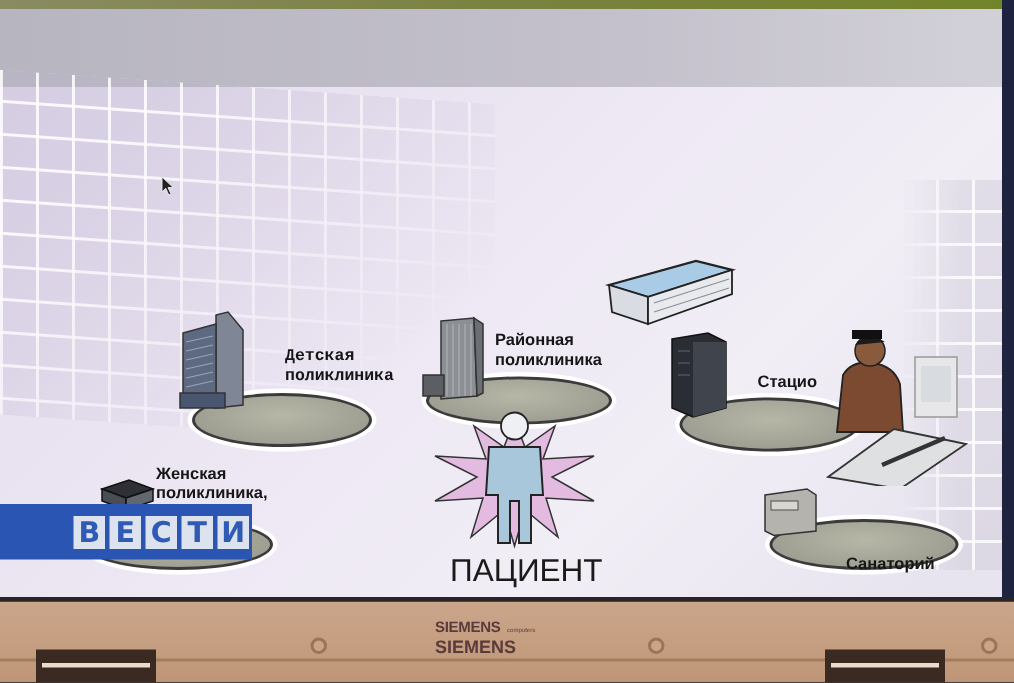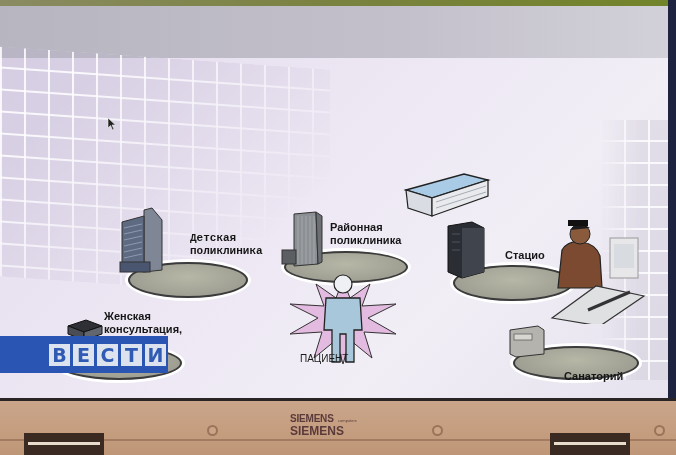--- a/index.html
+++ b/index.html
@@ -55,21 +55,21 @@
       border: 2px solid #3b3b3b;
       box-shadow: 0 0 0 3px #fff;
     }
     .label {
       position: absolute; font-weight: bold; font-size: 11px; line-height: 13px;
       color: #161616; text-align: left; font-family: "Liberation Sans", sans-serif;
     }
     .icon { position: absolute; }
 
     .patient-label {
-      position: absolute; left: 300px; top: 353px; font-size: 10px; color: #1a1a1a;
+      position: absolute; left: 300px; top: 369px; font-size: 21px; color: #1a1a1a;
       letter-spacing: 0px;
       text-align: right;
     }
 
     .cursor { position: absolute; left: 107px; top: 117px; }
 
     .bezel {
       position: absolute; left: 0; top: 398px; width: 676px; height: 57px;
       background: linear-gradient(180deg, #c9a58a 0%, #c7a083 40%, #be9677 100%);
       border-top: 3px solid #2a2524;
@@ -188,21 +188,21 @@
   <div class="label" style="left:564px; top:329px; width:76px;margin-top:41px;">Санаторий</div>
 
   <div class="disc" style="left:56px; top:346px; width:126px; height:34px;"></div>
   <svg class="icon" style="left:64px; top:318px;" width="42" height="24" viewBox="0 0 42 24">
     <polygon points="4,8 22,2 38,8 20,14" fill="#2f3036" stroke="#111" stroke-width="1"></polygon>
     <polygon points="4,8 20,14 20,22 4,16" fill="#4a4d55" stroke="#111" stroke-width="1"></polygon>
     <polygon points="20,14 38,8 38,16 20,22" fill="#62666f" stroke="#111" stroke-width="1"></polygon>
   </svg>
   <div class="label" style="left:104px; top:310px; width:100px;">
     <div>Женская</div>
-    <div>консультация,</div>
+    <div>поликлиника,</div>
     <div>роддом</div>
   </div>
 
   <svg class="icon" style="left:284px; top:272px;" width="118" height="96" viewBox="0 0 118 96">
     <polygon points="59,8 66,26 86,12 78,34 112,32 84,46 112,62 80,60 88,86 66,68 59,92 52,68 30,86 38,60 6,62 34,46 6,32 40,34 32,12 52,26" fill="#e3bbe0" stroke="#333" stroke-width="1"></polygon>
     <circle cx="59" cy="12" r="9" fill="#eef0f4" stroke="#222" stroke-width="1.2"></circle>
     <path d="M42 26 L76 26 L78 58 L70 58 L70 90 L62 90 L62 62 L56 62 L56 90 L48 90 L48 58 L40 58 Z" fill="#a9c7da" stroke="#222" stroke-width="1.3"></path>
   </svg>
   <div class="patient-label">ПАЦИЕНТ</div>
 

